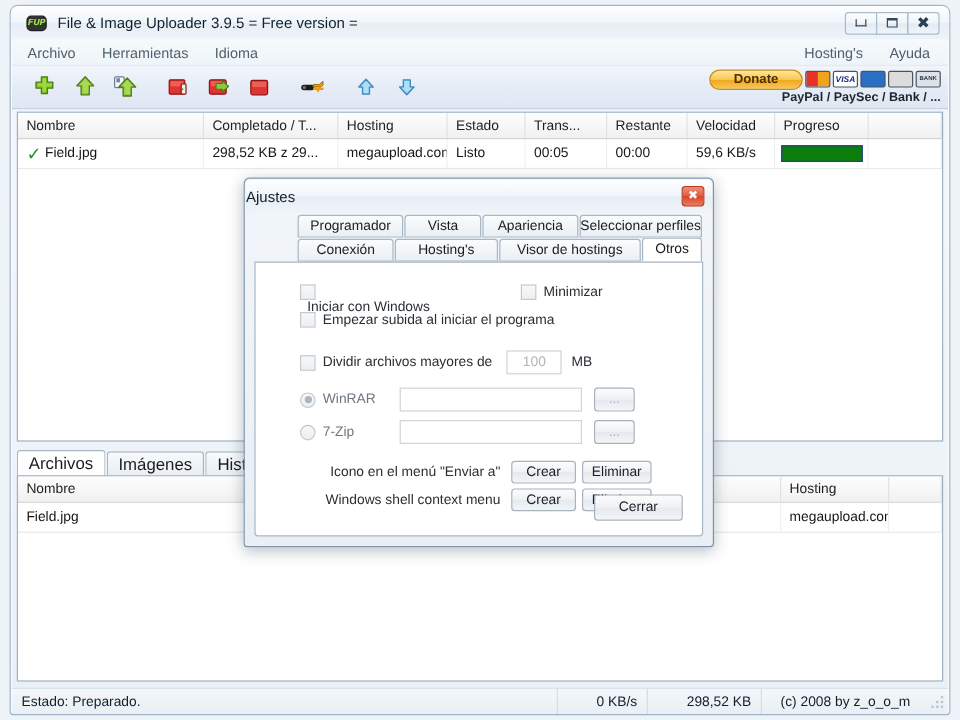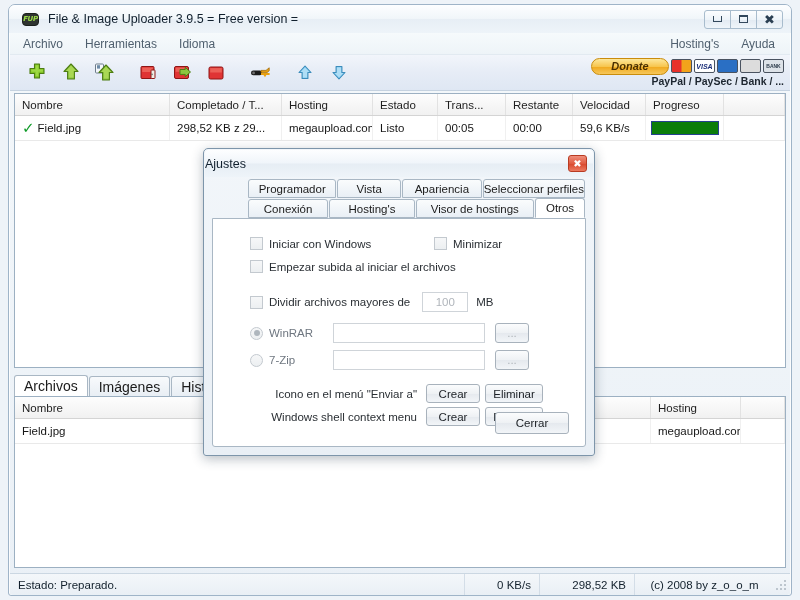--- a/index.html
+++ b/index.html
@@ -109,21 +109,21 @@
     line-height: 1.05;
   }
   #donate-row { display: flex; align-items: center; }
   #donate-button {
     width: 78px; height: 17px;
     border-radius: 9px;
     background: linear-gradient(180deg,#fde79a 0%,#f8c council 0%,#f5b83c 52%,#efa415 100%);
     background: linear-gradient(180deg,#fde79a 0%,#f7c64f 50%,#f0a81c 51%,#f6c75a 100%);
     border: 1px solid #c98c0c;
     color: #4a2f00;
-    font-size: 11px; font-weight: bold; font-style: italic;
+    font-size: 11px; font-weight: bold; 
     display: flex; align-items: center; justify-content: center;
   }
   .cardicon {
     width: 21px; height: 14px;
     border-radius: 2px;
     margin-left: 2px;
     border: 1px solid #4a5360;
     font-size: 5px; font-weight: bold;
     display: flex; align-items: center; justify-content: center;
     color: #fff; overflow: hidden;
@@ -552,32 +552,32 @@
 
       <div class="tabrow row2">
         <div class="dtab" style="width:90px">Conexión</div>
         <div class="dtab" style="width:96px">Hosting's</div>
         <div class="dtab" style="width:133px">Visor de hostings</div>
         <div class="dtab active" style="width:56px">Otros</div>
       </div>
 
       <div id="dlg-panel">
 
-        <div style="position:absolute; left:37px; top:18px; display:flex; align-items:flex-end;">
+        <div style="position:absolute; left:37px; top:18px; display:flex; align-items:flex-start;flex-direction:column;">
           <span class="chkbox"></span>
           <span class="chk-label">Iniciar con Windows</span>
         </div>
         <div style="position:absolute; left:221px; top:18px; display:flex; align-items:center;">
           <span class="chkbox"></span>
           <span class="chk-label">Minimizar</span>
         </div>
 
         <div style="position:absolute; left:37px; top:41px; display:flex; align-items:center;">
           <span class="chkbox"></span>
-          <span class="chk-label">Empezar subida al iniciar el archivos</span>
+          <span class="chk-label">Empezar subida al iniciar el programa</span>
         </div>
 
         <div style="position:absolute; left:37px; top:73px; display:flex; align-items:center;">
           <span class="chkbox"></span>
           <span class="chk-label">Dividir archivos mayores de</span>
           <span class="numinput" style="margin-left:12px;">100</span>
           <span class="unit">MB</span>
         </div>
 
         <div style="position:absolute; left:37px; top:104px; display:flex; align-items:center;">

